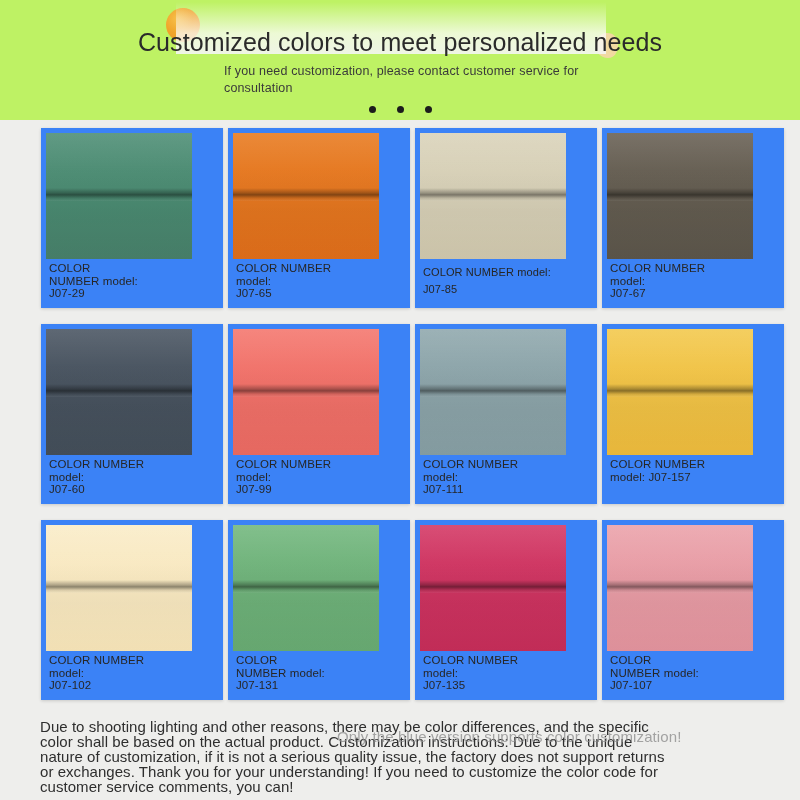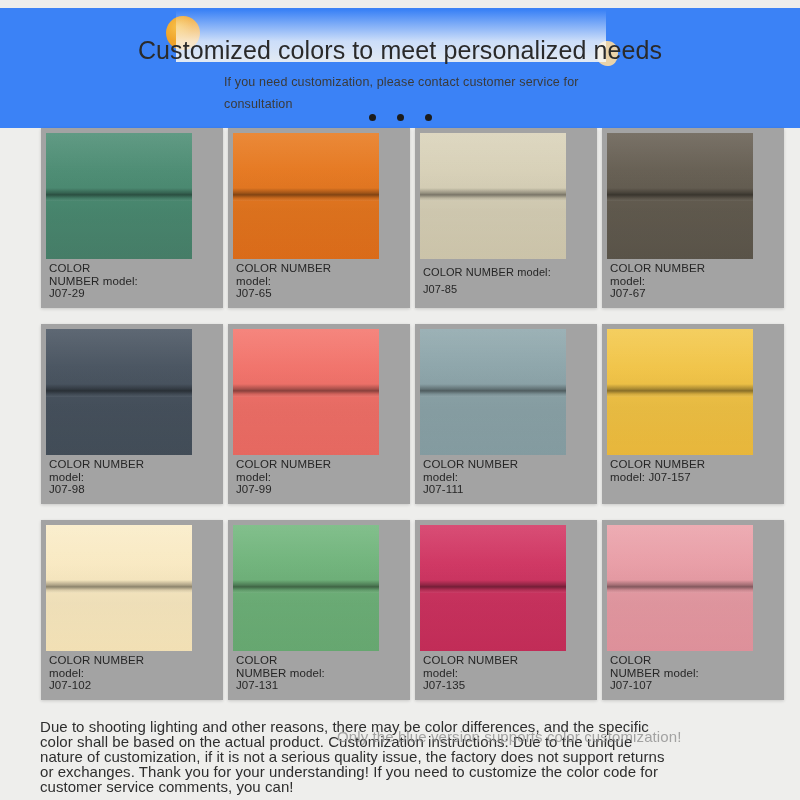--- a/index.html
+++ b/index.html
@@ -13,22 +13,21 @@
     font-family: "Liberation Sans", sans-serif;
     overflow: hidden;
     position: relative;
     color: #2b2b2b;
   }
 
   
   .header {
     position: relative;
     height: 120px;
-    background: #3b82f6;
-    margin-top: 8px;
+    background: #bef264;
   }
   .title-wrap {
     position: absolute;
     left: 0; right: 0;
     top: 8px;
     text-align: center;
   }
   .deco-circle-left {
     position: absolute;
     left: 166px;
@@ -69,21 +68,21 @@
     letter-spacing: .1px;
     color: #2a2a2a;
     line-height: 34px;
   }
   .subtitle {
     position: absolute;
     left: 224px;
     top: 63px;
     width: 355px;
     font-size: 12.5px;
-    line-height: 22px;
+    line-height: 17px;
     color: #3a3a3a;
     letter-spacing: .15px;
   }
   .dots {
     position: absolute;
     left: 0; right: 0;
     top: 106px;
     display: flex;
     justify-content: center;
     gap: 21px;
@@ -102,21 +101,21 @@
     top: 128px;
     width: 718px;
     display: grid;
     grid-template-columns: repeat(4, 156px);
     grid-column-gap: 31px;
     grid-row-gap: 16px;
   }
   .card {
     width: 182px;
     height: 180px;
-    background: #a3a3a3;
+    background: #3b82f6;
     box-shadow: 0 1px 3px rgba(0,0,0,.16);
     padding: 5px 5px 0 5px;
     box-sizing: border-box;
     position: relative;
   }
   .swatch {
     width: 146px;
     height: 126px;
     position: relative;
     overflow: hidden;
@@ -247,21 +246,21 @@
       </div>
     </div>
     <div class="card">
       <div class="swatch" style="background: linear-gradient(rgb(76, 87, 100) 0%, rgb(71, 82, 94) 42%, rgb(71, 82, 94) 58%, rgb(67, 78, 89) 100%);">
         <div class="sheen"></div>
         <div class="fold"></div>
       </div>
       <div class="card-label">
         <div>COLOR NUMBER</div>
         <div>model:</div>
-        <div>J07-98</div>
+        <div>J07-60</div>
       </div>
     </div>
     <div class="card">
       <div class="swatch" style="background: linear-gradient(rgb(244, 120, 111) 0%, rgb(240, 112, 104) 42%, rgb(240, 112, 104) 58%, rgb(234, 106, 98) 100%);">
         <div class="sheen"></div>
         <div class="fold"></div>
       </div>
       <div class="card-label">
         <div>COLOR NUMBER</div>
         <div>model:</div>

